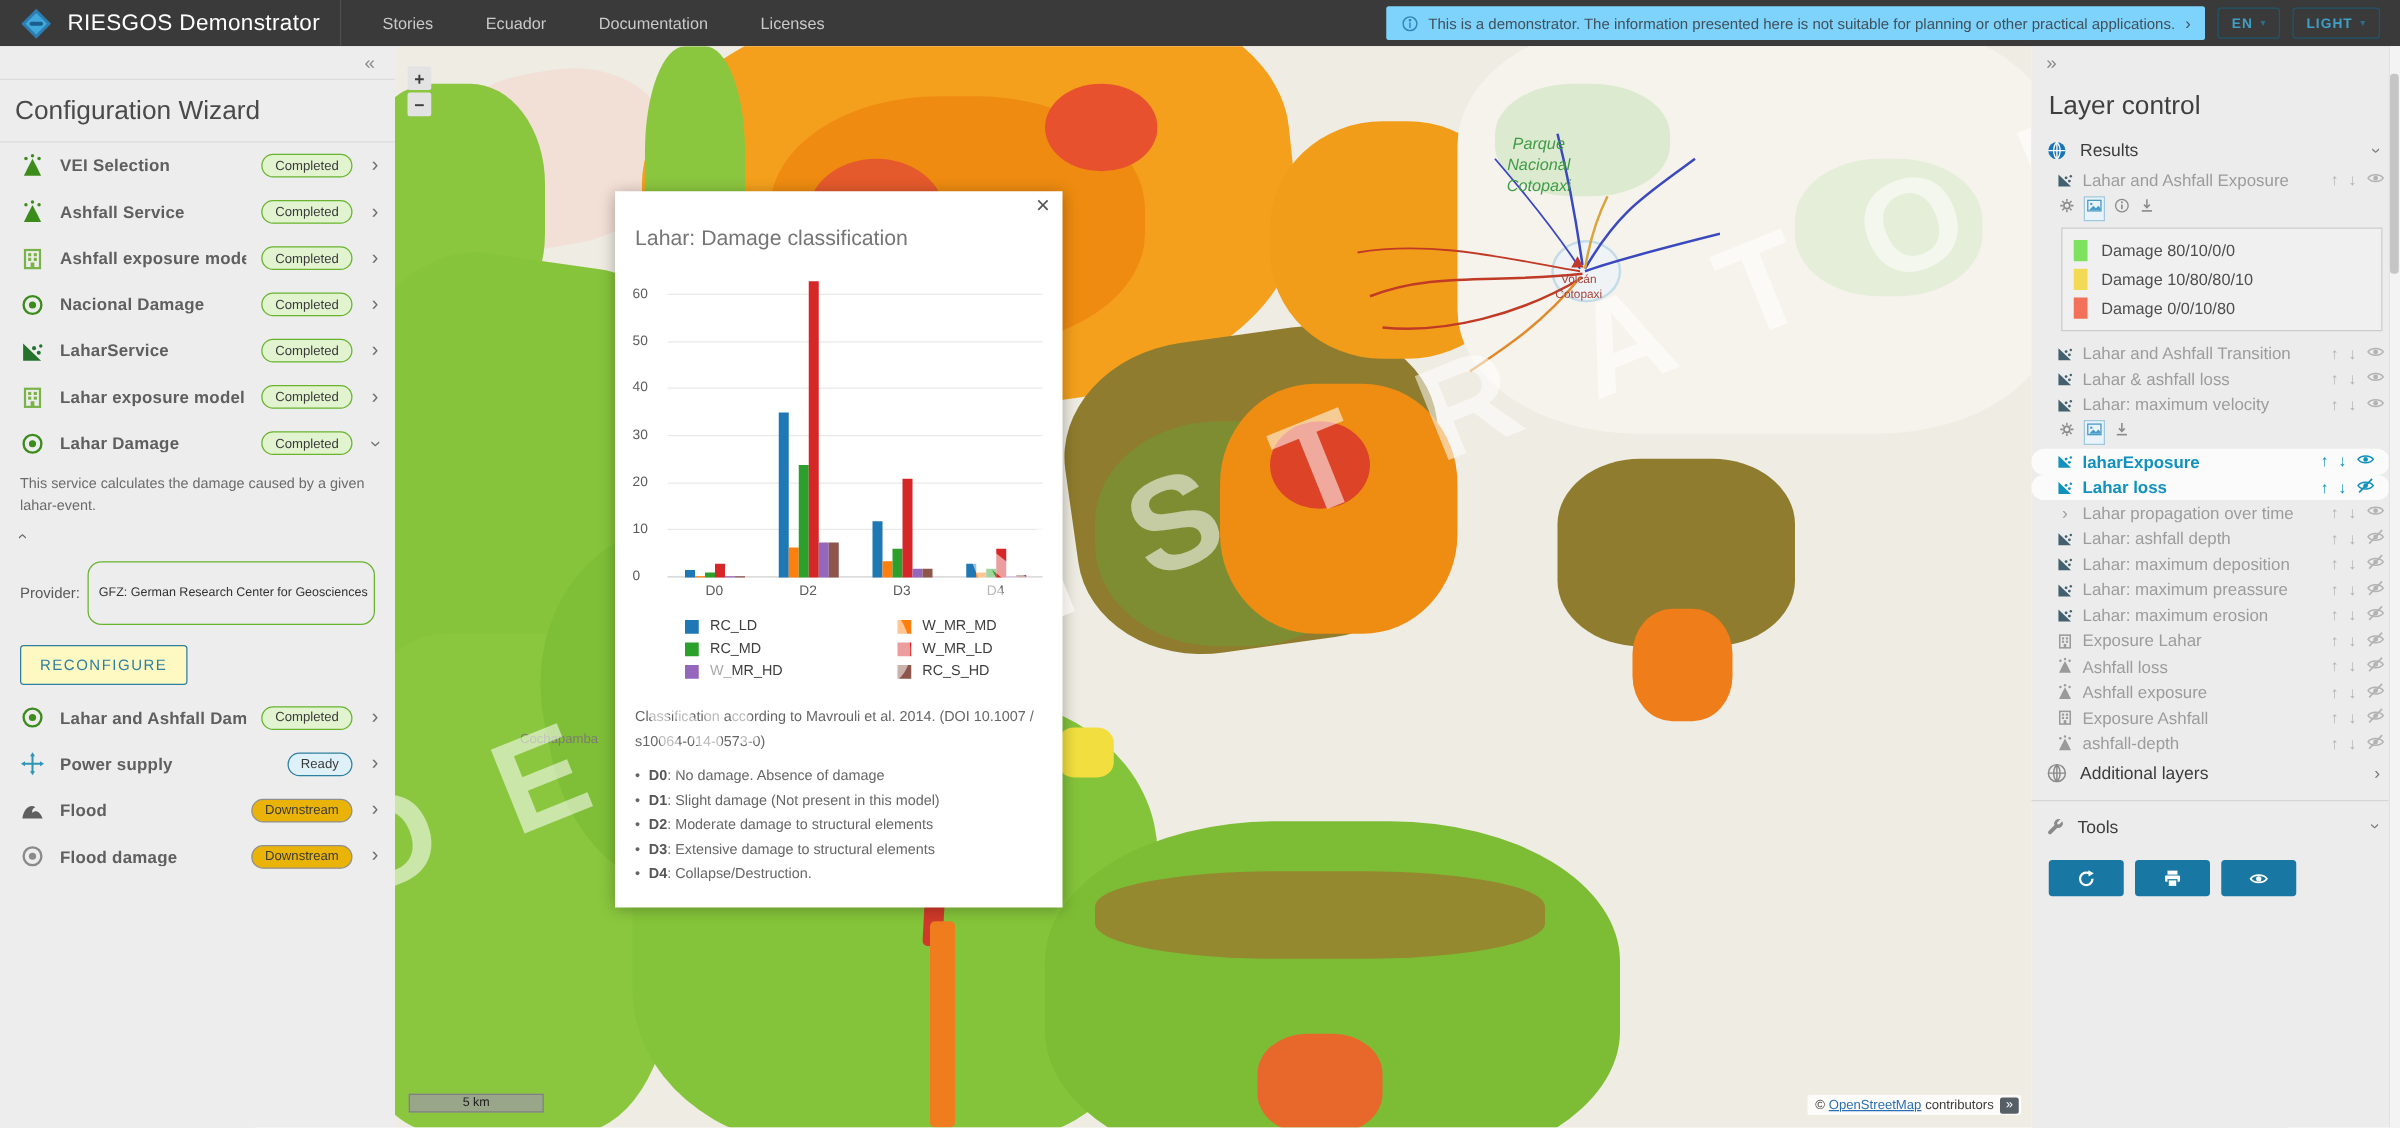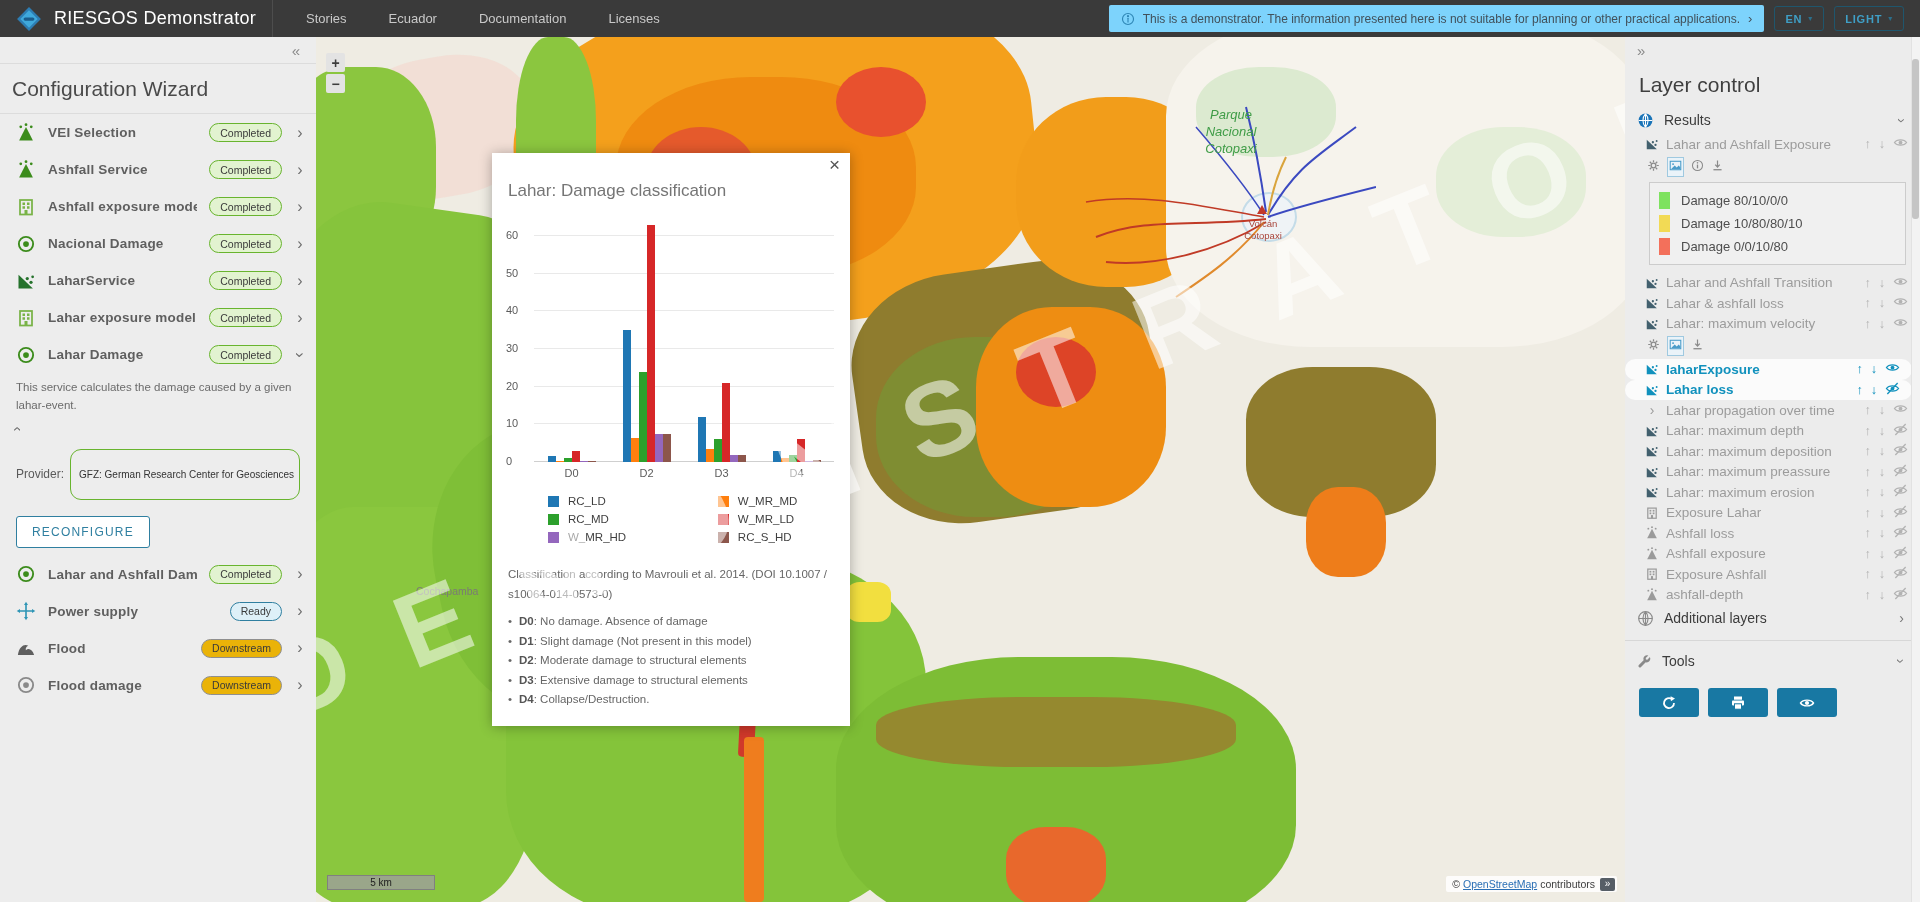--- a/index.html
+++ b/index.html
@@ -35,21 +35,21 @@
   .badge.completed { background:#e2f3d0; border:1.5px solid #68b42e; }
   .badge.ready { background:#def0f8; border:1.5px solid #2f7fa0; }
   .badge.downstream { background:#eab308; border:1.5px solid #8f8f8f; }
   .step-chevron { color:#6f6f6f; font-size:16px; width:12px; text-align:center; flex:none; }
   .step-chevron.down { transform:rotate(90deg); }
   .panel-desc { padding:6px 16px 2px; font-size:11.5px; color:#6b6b6b; line-height:1.55; }
   .panel-caret { padding:4px 0 0 14px; color:#666; font-size:14px; }
   .panel-caret span { display:inline-block; transform:rotate(-90deg); }
   .provider-row { display:flex; align-items:center; gap:6px; padding:12px 16px 0; font-size:12px; color:#5a5a5a; }
   .provider-pill { border:1.5px solid #68b42e; border-radius:11px; padding:19px 8px; font-size:10px; color:#333; white-space:nowrap; overflow:hidden; max-width:238px; }
-  .reconfigure { margin:16px 16px 8px; padding:8px 15px; background:#ffffff; border:1px solid #2f7fa0; color:#2f7fa0; font-size:12px; letter-spacing:1.2px; border-radius:3px; font-family:inherit; cursor:pointer; }
+  .reconfigure { margin:16px 16px 8px; padding:8px 15px; background:#fef9c3; border:1px solid #2f7fa0; color:#2f7fa0; font-size:12px; letter-spacing:1.2px; border-radius:3px; font-family:inherit; cursor:pointer; }
 
   
   .map { flex:1; position:relative; overflow:hidden; background:#efece3; z-index:1; }
   .blob { position:absolute; }
   .map svg.streams { position:absolute; z-index:3; }
   .park-label { position:absolute; z-index:4; text-align:center; font-size:13px; font-style:italic; color:#3f9c47; line-height:1.3; }
   .volcano-marker { position:absolute; z-index:4; width:0; height:0; border-left:5px solid transparent; border-right:5px solid transparent; border-bottom:9px solid #c2392b; }
   .volcano-label { position:absolute; z-index:4; width:70px; text-align:center; font-size:9.5px; color:#a8443a; line-height:1.25; }
   .crater { position:absolute; z-index:2; width:56px; height:50px; border:2px solid #bcd8e8; background:#eef4f8; border-radius:50%; opacity:.85; }
   .town-label { position:absolute; z-index:4; font-size:10.5px; color:#7b7b74; }
@@ -709,21 +709,21 @@
           </div>
           <div class="layer-row">
             <span class="icn layer-icon ic2-landslide">
               <svg viewBox="0 0 16 16" fill="currentColor" width="16" height="16">
                 <path d="M2 3 L2 14 L13.5 14 Z"></path>
                 <circle cx="9" cy="6" r="1.3"></circle>
                 <circle cx="12" cy="9" r="1.3"></circle>
                 <circle cx="13.3" cy="4.6" r="1.1"></circle>
               </svg>
             </span>
-            <span class="name">Lahar: maximum depth</span>
+            <span class="name">Lahar: ashfall depth</span>
             <span class="ctrl">
               <span>↑</span>
               <span>↓</span>
               <span class="eyeic"><svg viewBox="0 0 16 16" fill="currentColor" width="16" height="16">
                   <path d="M1.5 8 C4 4.2 12 4.2 14.5 8 C12 11.8 4 11.8 1.5 8 Z" fill="none" stroke="currentColor" stroke-width="1.3"></path>
                   <circle cx="8" cy="8" r="2"></circle>
                   <path d="M2.5 13.8 L13.5 2.2" stroke="currentColor" stroke-width="1.4"></path>
                 </svg></span>
             </span>
           </div>

